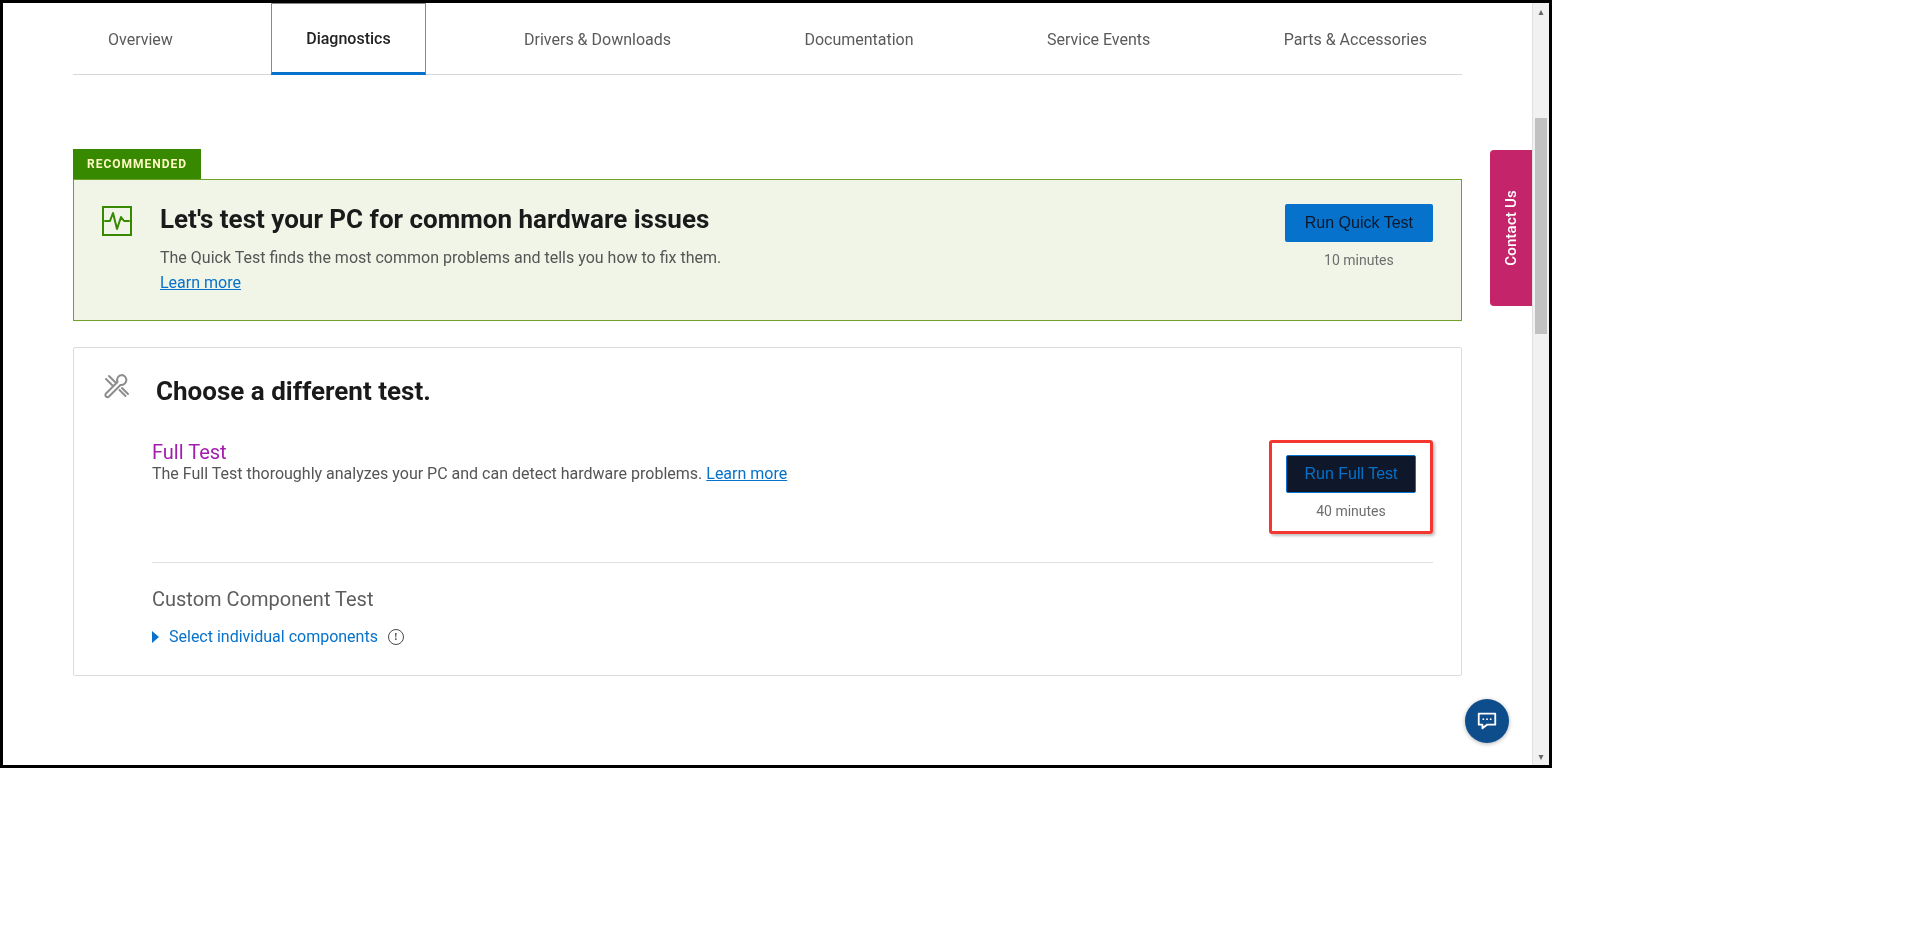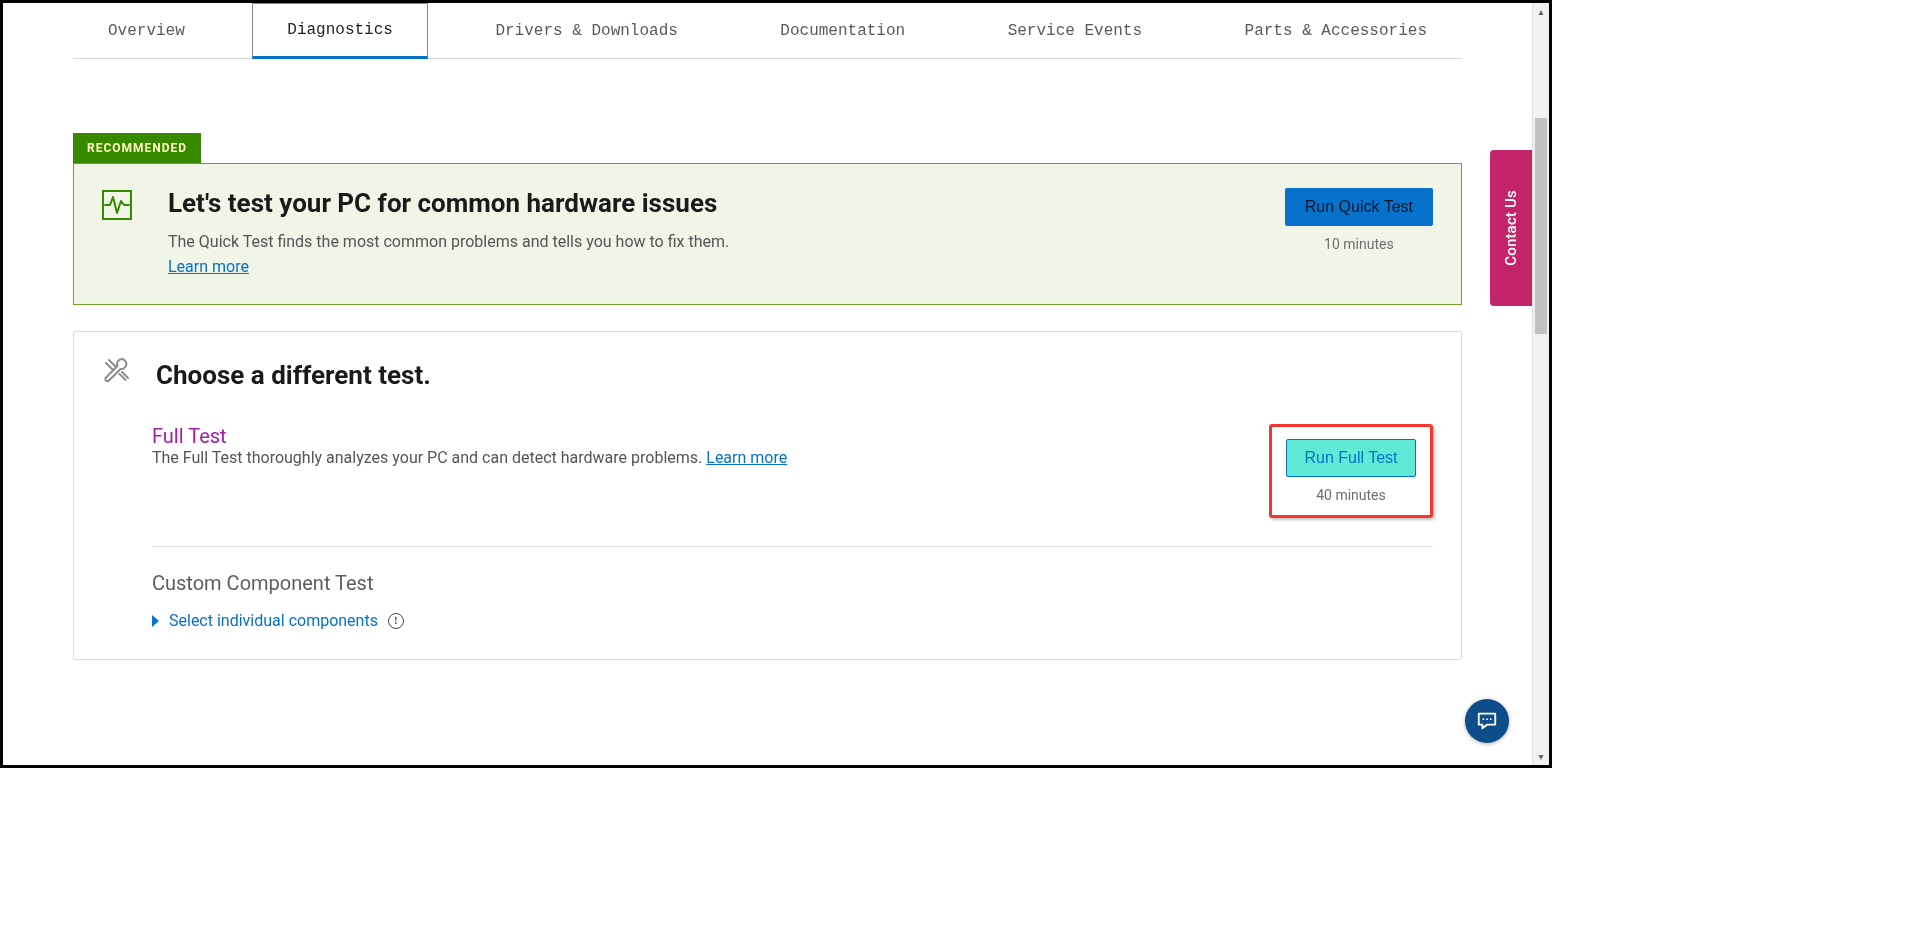--- a/index.html
+++ b/index.html
@@ -48,23 +48,22 @@
       top: 0; left: 0; right: 17px; bottom: 0;
       overflow: hidden;
     }
 
     
     .tab-bar {
       margin: 0 70px;
       border-bottom: 1px solid #d8d8d8;
       display: flex;
       justify-content: space-between;
-      height: 56px;
+      height: 72px;
       align-items: stretch;
-      font-family: Liberation Mono, monospace;
     }
     .tab {
       flex: 0 0 auto;
       padding: 0 34px;
       display: flex; align-items: center; justify-content: center;
       font-size: 16px;
       color: #5a5a5a;
       cursor: pointer;
       border: 1px solid transparent;
       border-bottom: none;
@@ -91,21 +90,21 @@
       letter-spacing: 1px;
       padding: 8px 14px;
       margin-top: 74px;
     }
     .reco-card {
       border: 1px solid #6ea32a;
       background: #f0f5e8;
       padding: 24px 28px 28px 28px;
       display: flex;
       align-items: flex-start;
-      gap: 36px;
+      gap: 28px;
     }
     .reco-left-icon {
       flex: 0 0 auto;
       margin-top: 2px;
     }
     .reco-body { flex: 1 1 auto; }
     .reco-title {
       font-size: 26px;
       font-weight: 700;
       color: #1a1a1a;
@@ -133,21 +132,21 @@
       color: #0f172a;
       font-size: 16px;
       font-weight: 500;
       border: none;
       border-radius: 2px;
       padding: 10px 20px;
       cursor: pointer;
       white-space: nowrap;
     }
     .btn-outline {
-      background: #5eead4;
+      background: #0f172a;
       color: #0672cb;
       font-size: 16px;
       font-weight: 500;
       border: 1px solid #0672cb;
       border-radius: 2px;
       padding: 9px 17px;
       cursor: pointer;
       white-space: nowrap;
       text-align: right;
     }

